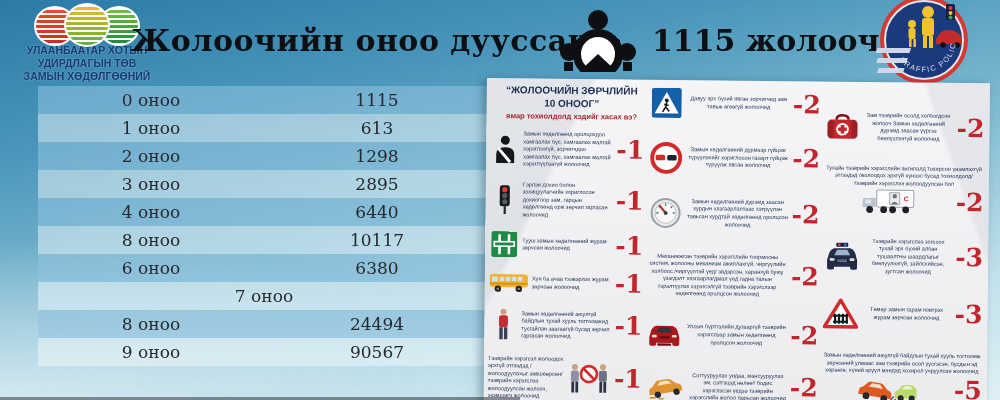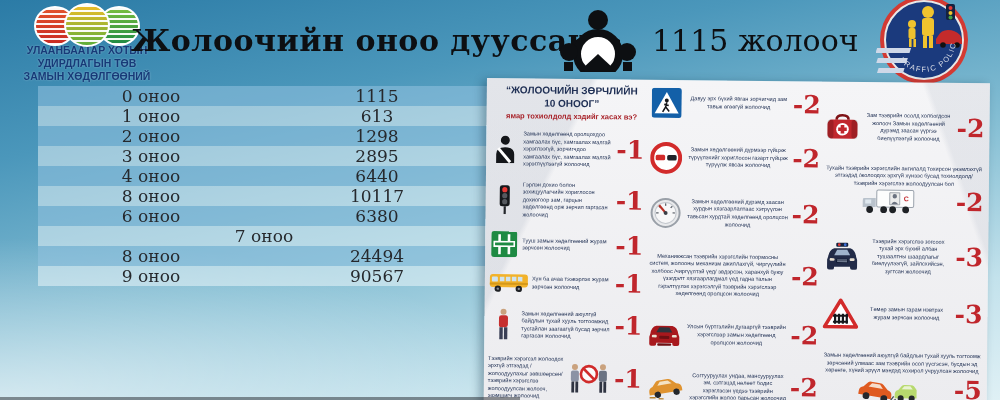--- a/index.html
+++ b/index.html
@@ -17,29 +17,29 @@
                        linear-gradient(180deg,var(--c1),var(--c2));}
   .lc+.lc{margin-left:-12px}
   .lc1{--c1:#e2542d;--c2:#c92a22}
   .lc2{--c1:#f0bd27;--c2:#5fae3a;z-index:2;width:42px;height:40px;margin-top:-3px}
   .lc3{--c1:#7bbf3f;--c2:#1e8a43}
   .logo-txt{margin-top:4px;font-weight:bold;font-size:10.5px;line-height:1.25;color:#173a78;
             text-shadow:0 0 2px rgba(255,255,255,.4)}
   .main-title{position:absolute;left:131px;top:11px;font-family:"DejaVu Serif",serif;
               font-weight:bold;font-size:30px;color:#0d0f12;letter-spacing:.5px}
   .drv-count{position:absolute;left:652px;top:11px;font-family:"DejaVu Serif",serif;
-             font-weight:normal;font-size:30px;color:#0d0f12}
+             font-weight:bold;font-size:30px;color:#0d0f12}
   .driver-ico{position:absolute;left:556px;top:-2px}
   .badge{position:absolute;left:876px;top:-16px}
   
   .tbl{position:absolute;left:38px;top:86px;width:452px}
   .tbl-head{display:flex;border-bottom:1px solid rgba(255,255,255,.75);padding:6px 0 9px}
   .tbl-head div{flex:1;text-align:center;font-family:"DejaVu Serif",serif;font-weight:bold;
                 font-size:15.5px;letter-spacing:.5px;color:#c41e25}
-  .trow{display:flex;height:20px;align-items:center}
+  .trow{display:flex;height:28px;align-items:center}
   .trow:nth-child(odd){background:rgba(148,194,224,.55)}
   .trow:nth-child(even){background:rgba(241,249,252,.5)}
   .trow div{flex:1;text-align:center;font-family:"DejaVu Serif",serif;font-size:17px;color:#26292d}
   
   .panel{position:absolute;left:487px;top:78px;width:503px;height:328px;
          transform:rotate(.6deg);transform-origin:0 0;
          background:
            linear-gradient(115deg,rgba(185,192,204,.30) 0 16%,rgba(185,192,204,0) 17%),
            linear-gradient(250deg,rgba(185,192,204,.25) 0 10%,rgba(185,192,204,0) 11%),
            linear-gradient(180deg,#f5f5f7,#ececef);

